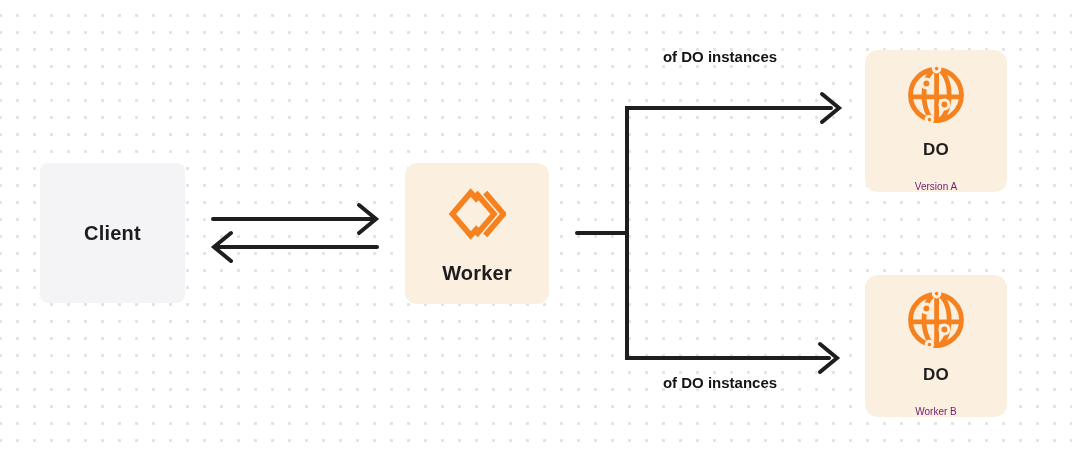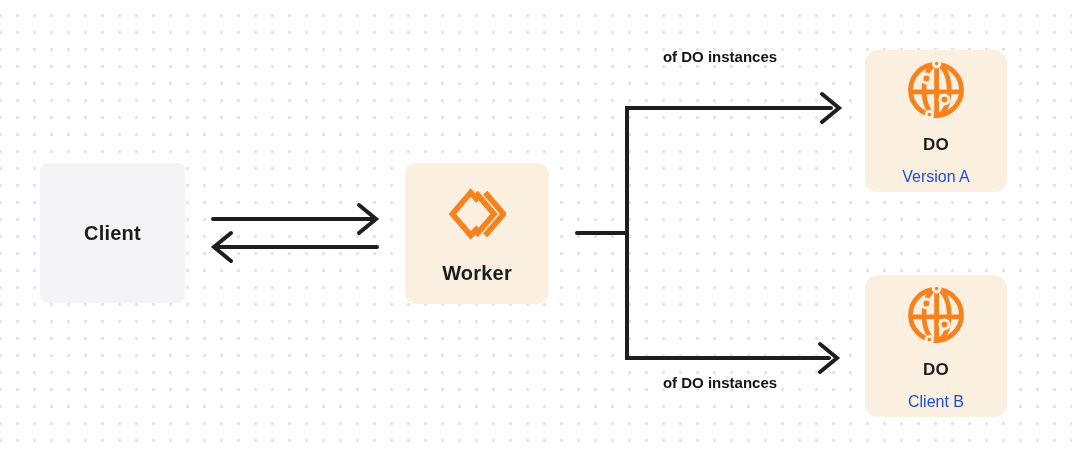--- a/index.html
+++ b/index.html
@@ -54,28 +54,28 @@
     justify-content: flex-start;
     padding-top: 20px;
   }
   .node-worker .icon-wrap { width: 58px; height: 62px; display: block; }
   .node-worker .node-title { margin-top: 17px; font-size: 20px; font-weight: 700; color: #1c1c1e; letter-spacing: 0.2px; }
 
   .node-do {
     width: 142px; height: 142px;
     background: #fbf0e0;
     border-radius: 13px;
-    justify-content: flex-start;
+    justify-content: flex-end;
     padding-top: 10px;
   }
   .node-do-a { left: 865px; top: 50px; }
   .node-do-b { left: 865px; top: 275px; }
   .node-do .icon-wrap { width: 60px; height: 60px; display: block; }
   .node-do .node-title { margin-top: 15px; font-size: 17px; font-weight: 700; color: #1e1e1e; letter-spacing: 0.3px; }
-  .node-do .node-subtitle { margin-top: 13px; font-size: 16px; font-weight: 400; color: #1d4ed8; }
+  .node-do .node-subtitle { margin-top: 21px; font-size: 10px; font-weight: 400; color: #701a75; }
 
   .branch-label {
     position: absolute;
     left: 620px;
     width: 200px;
     text-align: center;
     font-size: 15px;
     font-weight: 600;
     line-height: 20px;
     color: #141414;
@@ -172,16 +172,16 @@
         </g>
         <g fill="#F6821F" stroke="#FBF0E0" stroke-width="5">
           <circle cx="34" cy="31" r="7.5"></circle>
           <circle cx="64" cy="66" r="7.5"></circle>
           <circle cx="51" cy="6" r="5.5"></circle>
           <circle cx="39" cy="91" r="5.5"></circle>
         </g>
       </svg>
     </span>
     <span class="node-title">DO</span>
-    <span class="node-subtitle">Client B</span>
+    <span class="node-subtitle">Worker B</span>
   </div>
 
 </div>
 
 </body></html>

